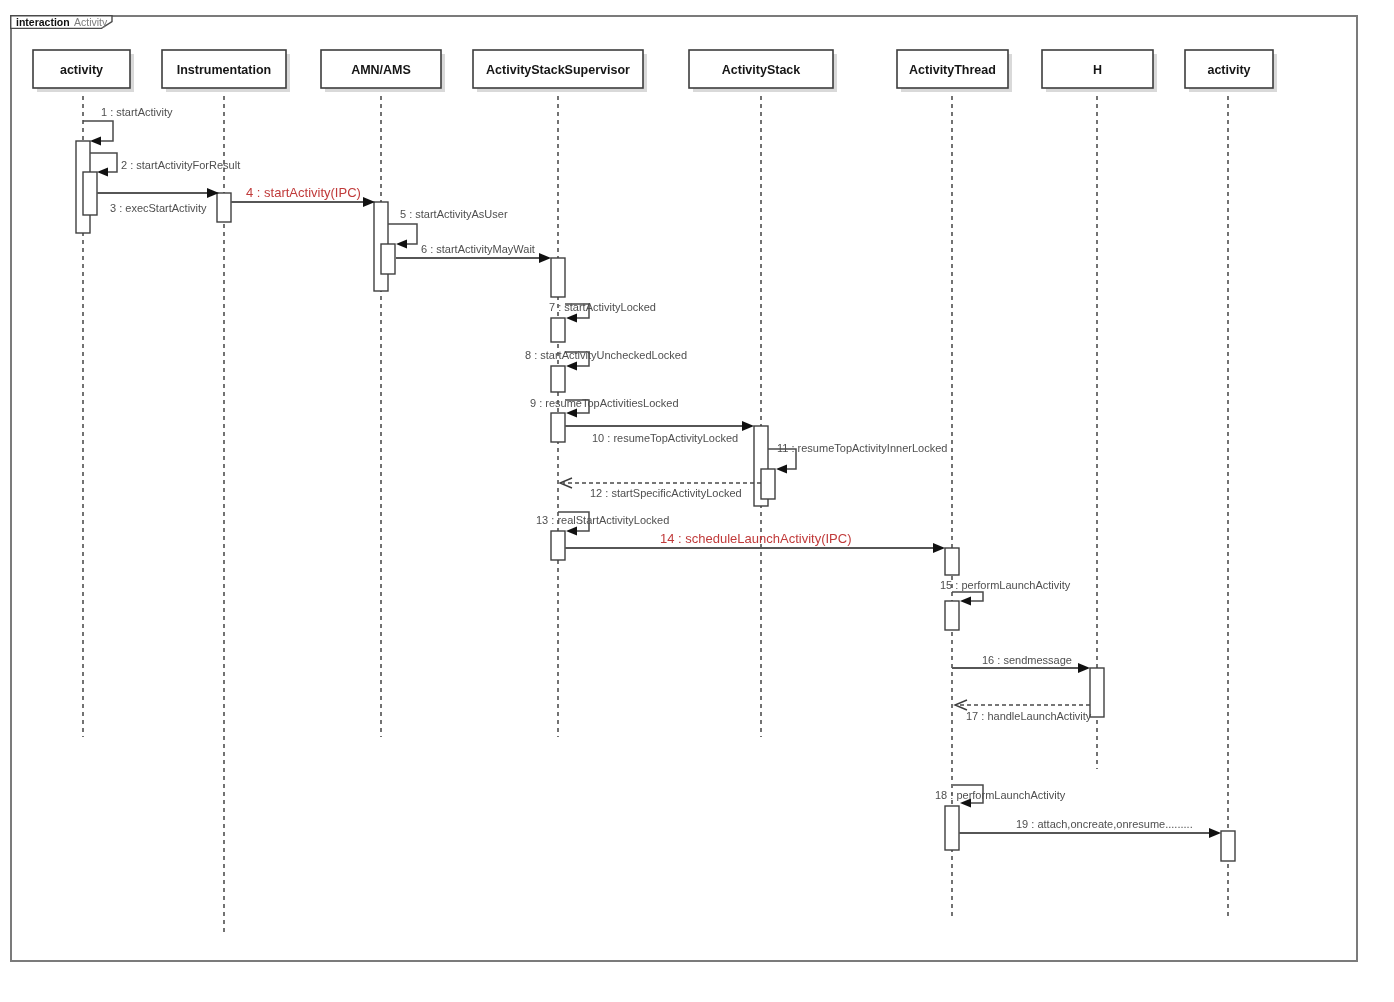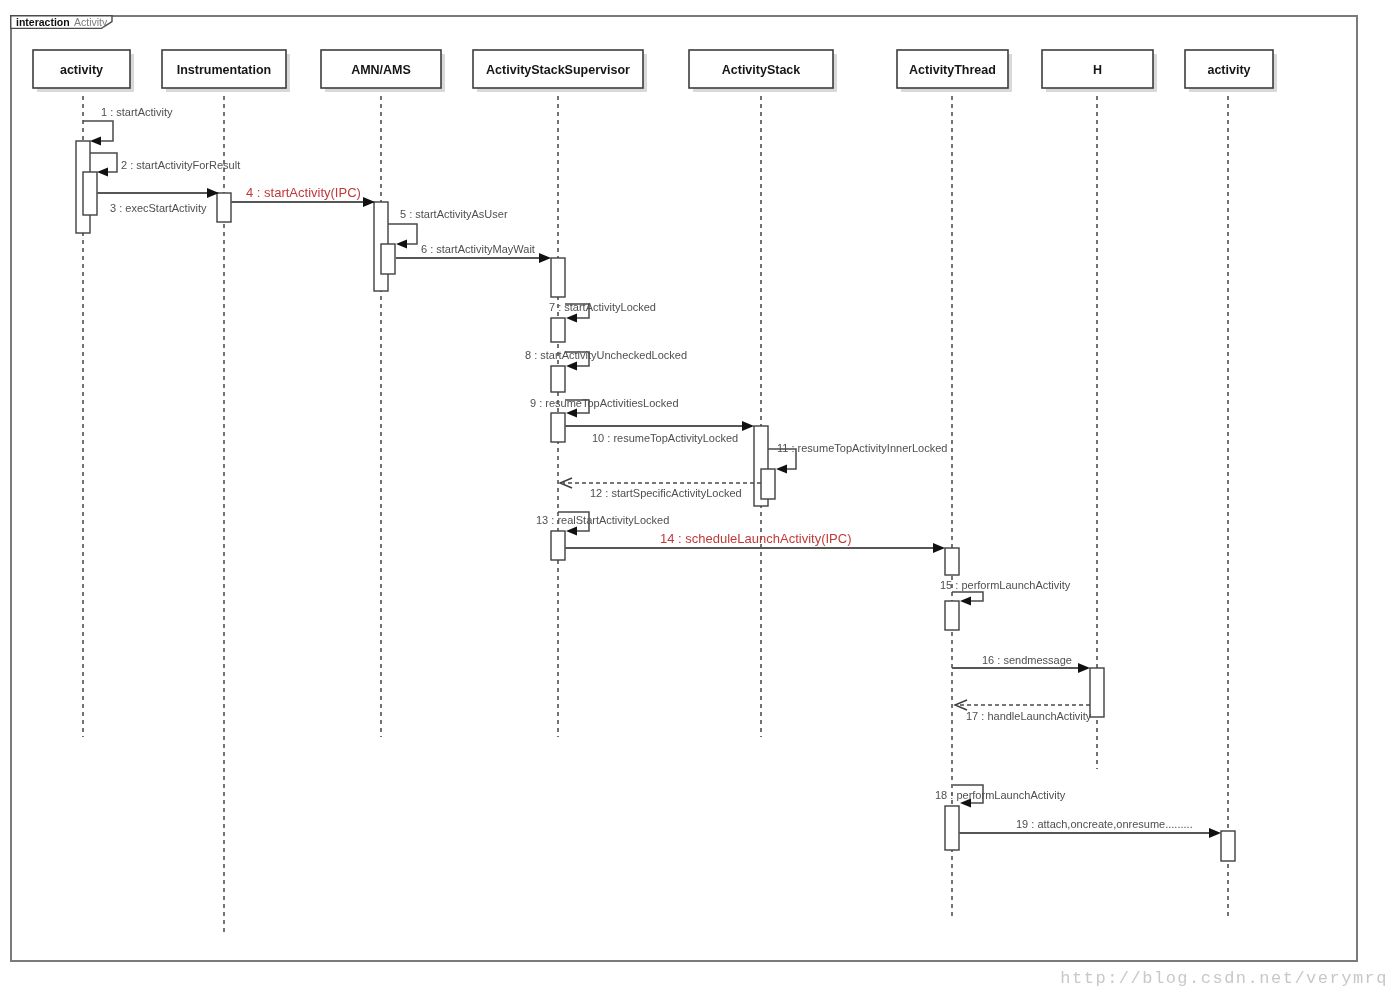--- a/index.html
+++ b/index.html
@@ -130,15 +130,14 @@
       <path d="M 1221 833 L 1209 828 L 1209 838 Z" fill="#111111"></path>
       <text x="1016" y="828" font-size="11" fill="#4f4f4f">19 : attach,oncreate,onresume.........</text>
     </svg>
 
   <svg class="frame-tag" width="112" height="18">
     <polygon points="0.75,0.75 102,0.75 102,6.5 91.5,13.4 0.75,13.4" fill="#ffffff" stroke="#4a4a4a" stroke-width="1.4"></polygon>
     <text x="6" y="10.8" class="tag-kw">interaction</text>
     <text x="64" y="10.8" class="tag-name">Activity</text>
   </svg>
 
-  <div class="watermark">http://blog.csdn.net/verymrq</div>
 
 </div>
 
 </body></html>

